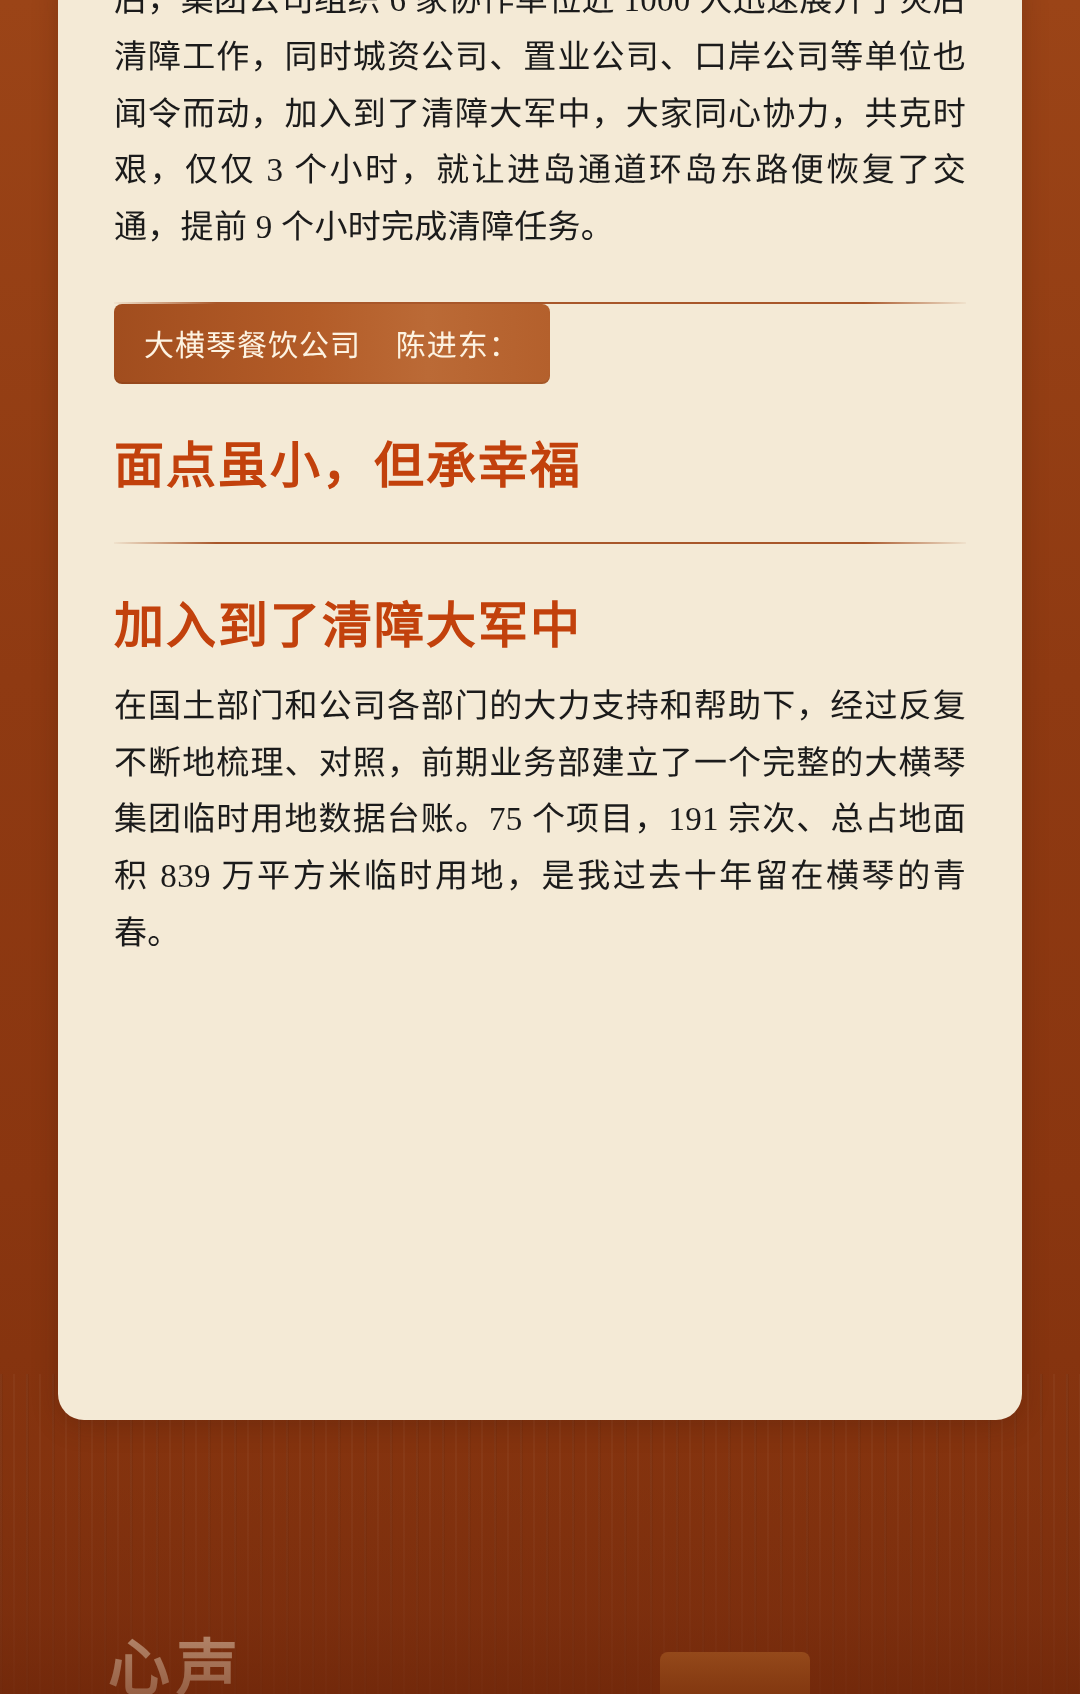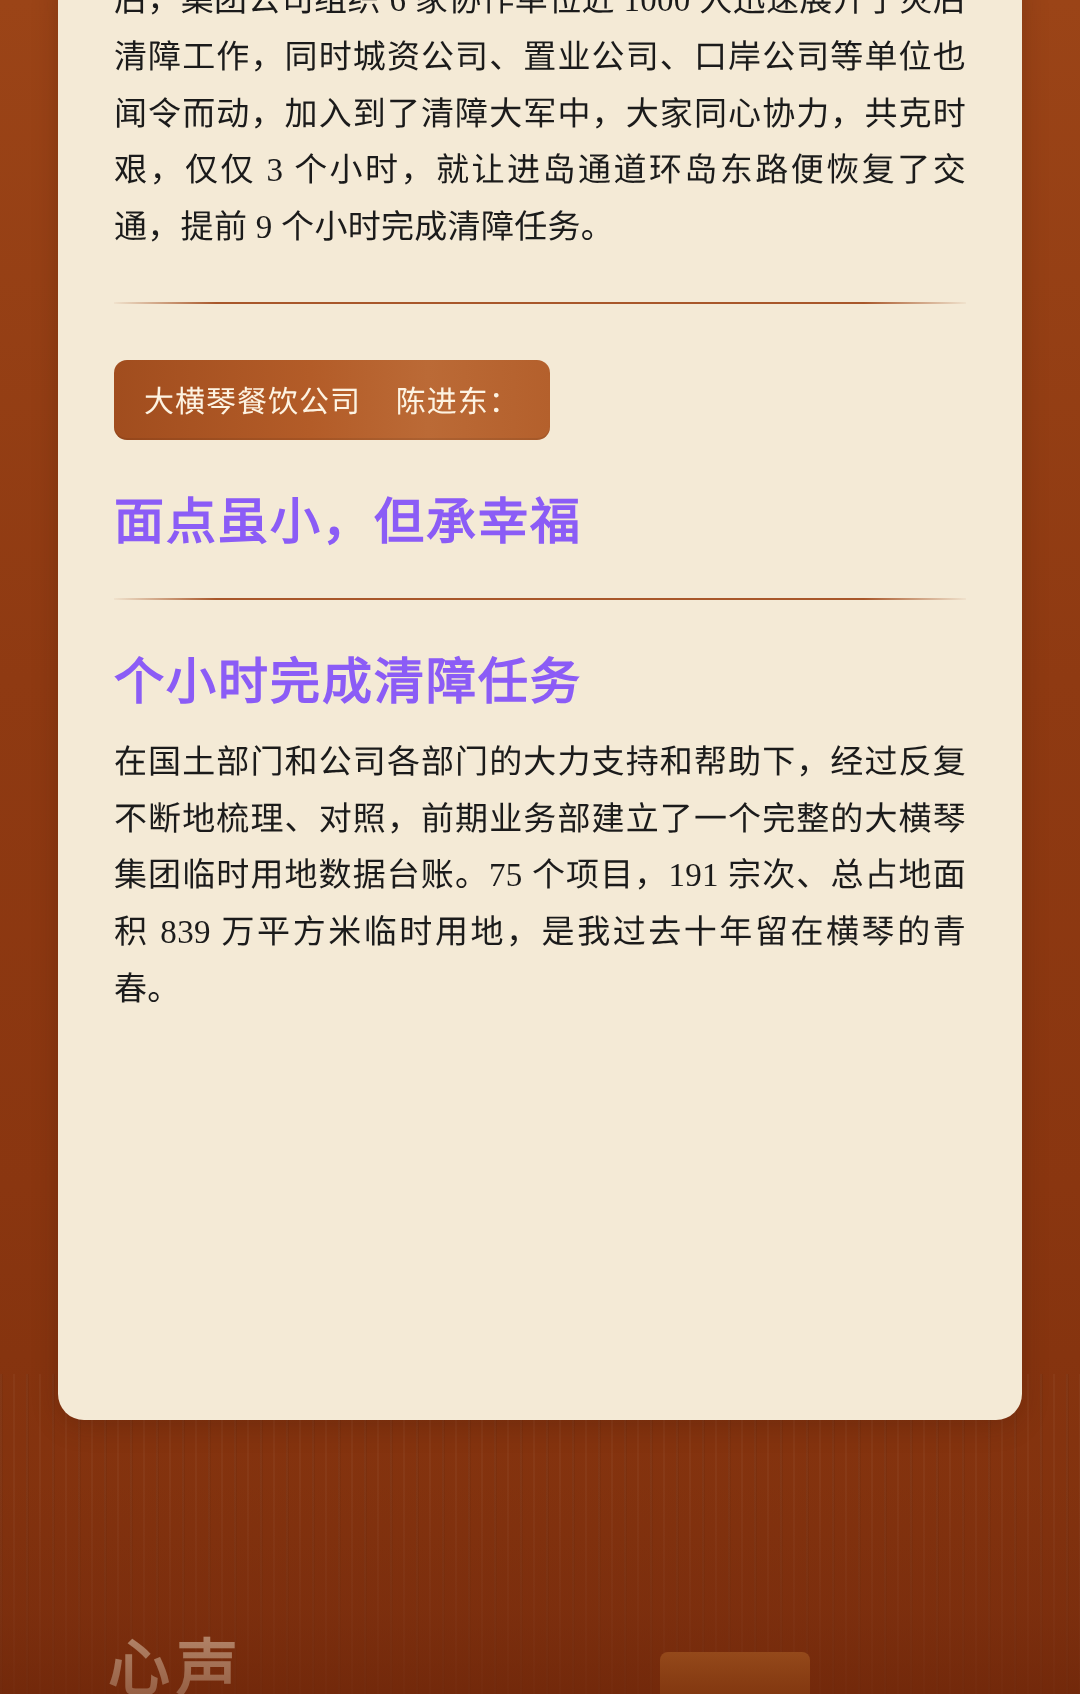--- a/index.html
+++ b/index.html
@@ -83,40 +83,39 @@
   
   .divider {
     height: 2px;
     margin: 46px 56px 0 56px;
     background: linear-gradient(90deg, rgba(160,74,30,0.05) 0%, #a8572a 12%, #a8572a 88%, rgba(160,74,30,0.05) 100%);
   }
 
   
   .tag {
     display: inline-block;
-    margin-top: 56px;
     padding: 17px 30px 19px 30px;
-    border-radius: 13px;
+    border-radius: 8px;
     color: #fdf3e2;
     font-size: 30px;
     letter-spacing: 1px;
     font-family: "Liberation Sans", "DejaVu Sans", sans-serif;
     background: linear-gradient(90deg, #a14d1e 0%, #b35c28 45%, #bb6a36 72%, #b4602c 100%);
     box-shadow: inset 0 -2px 0 rgba(0,0,0,0.08);
     white-space: nowrap;
   }
   .tag .sep { display: inline-block; width: 16px; }
 
   
   .headline {
     margin: 52px 0 22px 0;
     font-size: 50px;
     font-weight: 700;
     letter-spacing: 2px;
-    color: #8b5cf6;
+    color: #c2410c;
     font-family: "Liberation Serif", "DejaVu Serif", serif;
     line-height: 1.2;
   }
 
   
   .bottom-strip {
     position: absolute;
     left: 0; right: 0;
     bottom: 0;
     height: 60px;
@@ -162,21 +161,21 @@
         <span>陈进东：</span>
       </div>
 
       <h2 class="headline">面点虽小，但承幸福</h2>
 
 
       <div class="divider" style="margin-left:0;margin-right:0;"></div>
 
       
 
-      <h2 class="headline">个小时完成清障任务</h2>
+      <h2 class="headline">加入到了清障大军中</h2>
 
       <p class="body-text">在国土部门和公司各部门的大力支持和帮助下，经过反复不断地梳理、对照，前期业务部建立了一个完整的大横琴集团临时用地数据台账。75 个项目，191 宗次、总占地面积 839 万平方米临时用地，是我过去十年留在横琴的青春。</p>
 
     </div>
   </div>
 
   <div class="bottom-strip">
     <div class="bottom-glyph">心声</div>
     <div class="bottom-block"></div>
   </div>

